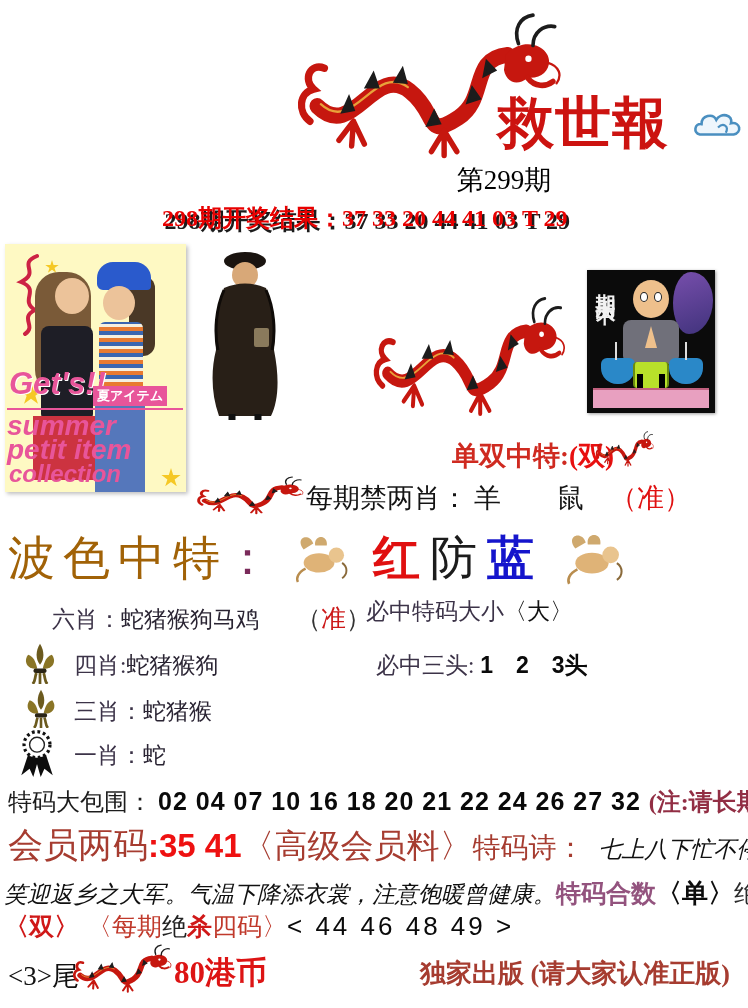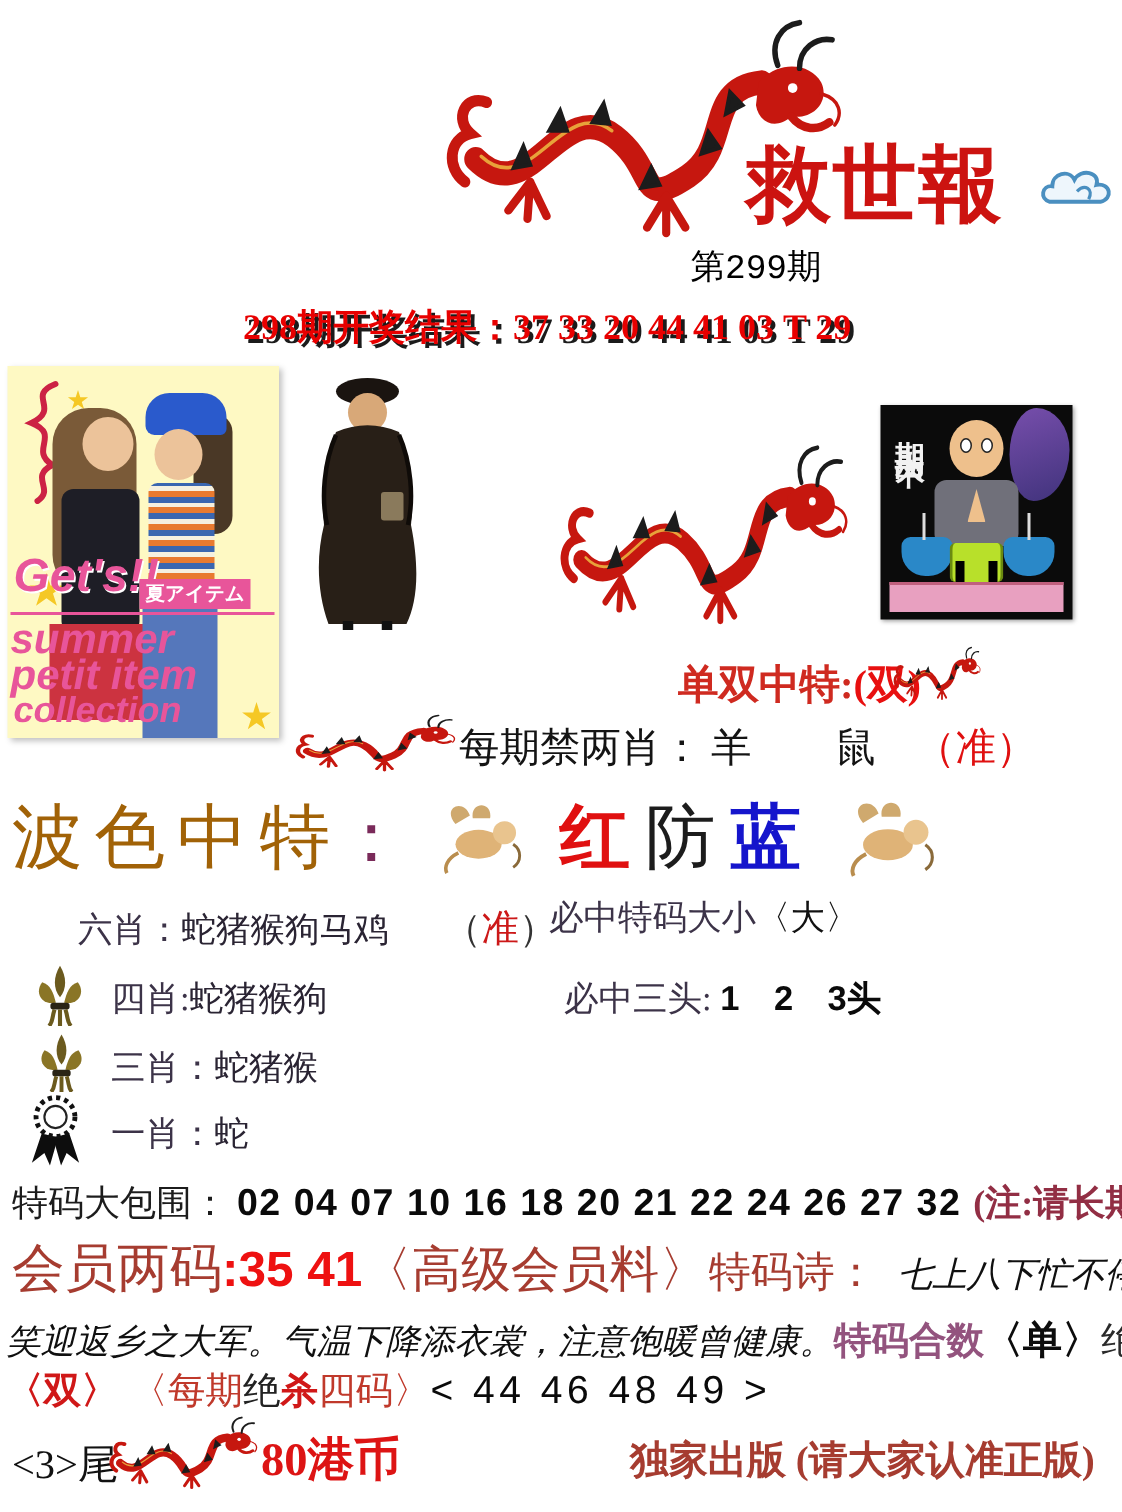--- a/index.html
+++ b/index.html
@@ -5,21 +5,21 @@
   * { margin:0; padding:0; box-sizing:border-box; }
   html,body { background:#ffffff; }
   body { font-family:"Liberation Serif","DejaVu Serif",serif; }
   #sheet { position:relative; width:748px; height:1008px; margin:0 auto; background:#fff; overflow:hidden; }
   .abs { position:absolute; }
 
   
   #masthead-dragon { left:290px; top:0px; width:272px; height:180px; }
   #masthead-title { left:498px; top:86px; font-size:56px; font-weight:bold; color:#cc1310; letter-spacing:1px; font-family:"Liberation Serif",serif; }
   #cloud-icon { left:692px; top:106px; width:52px; height:38px; }
-  #issue-line { left:404px; top:162px; width:200px; text-align:center; font-size:23px; color:#000;font-family:Liberation Mono, monospace; }
+  #issue-line { left:404px; top:162px; width:200px; text-align:center; font-size:27px; color:#000; }
   #results-line { left:162px; top:202px; font-size:24px; font-weight:bold; color:#e80000;
      font-family:Liberation Serif, serif; text-shadow:2.5px 2.5px 0 #1b1b1b; white-space:nowrap; }
 
   
   #girls-cover { left:5px; top:244px; width:181px; height:248px; background:#fef9c3; box-shadow:2px 2px 4px rgba(0,0,0,.25); overflow:hidden; }
   .g-star { clip-path:polygon(50% 0%,61% 35%,98% 35%,68% 57%,79% 91%,50% 70%,21% 91%,32% 57%,2% 35%,39% 35%); background:#f5c825; }
   #man-photo { left:188px; top:248px; width:114px; height:174px; }
   #mid-dragon { left:368px; top:286px; width:198px; height:148px; }
   #praying-cartoon { left:587px; top:270px; width:128px; height:143px; background:#0b0b0b; box-shadow:1px 1px 3px rgba(0,0,0,.4); }
   .cart { position:absolute; }

